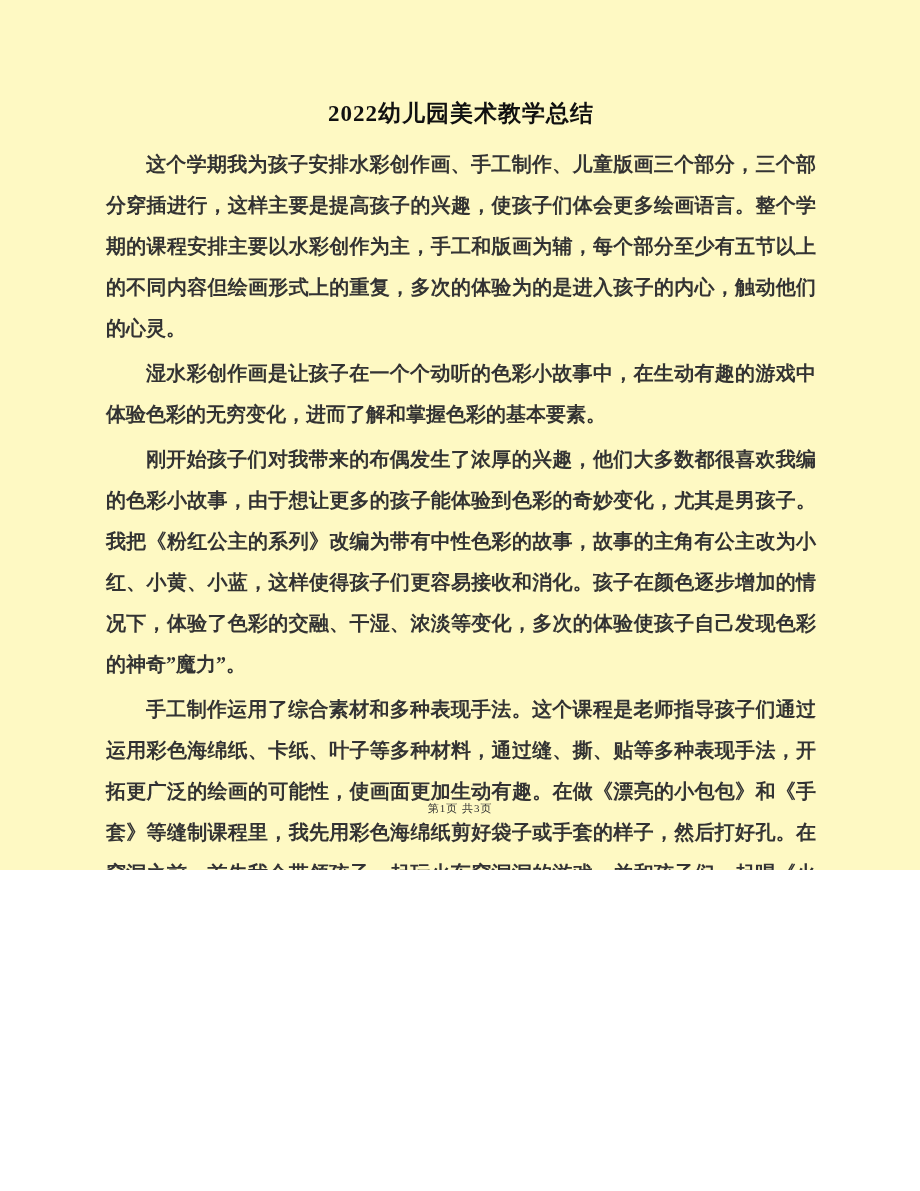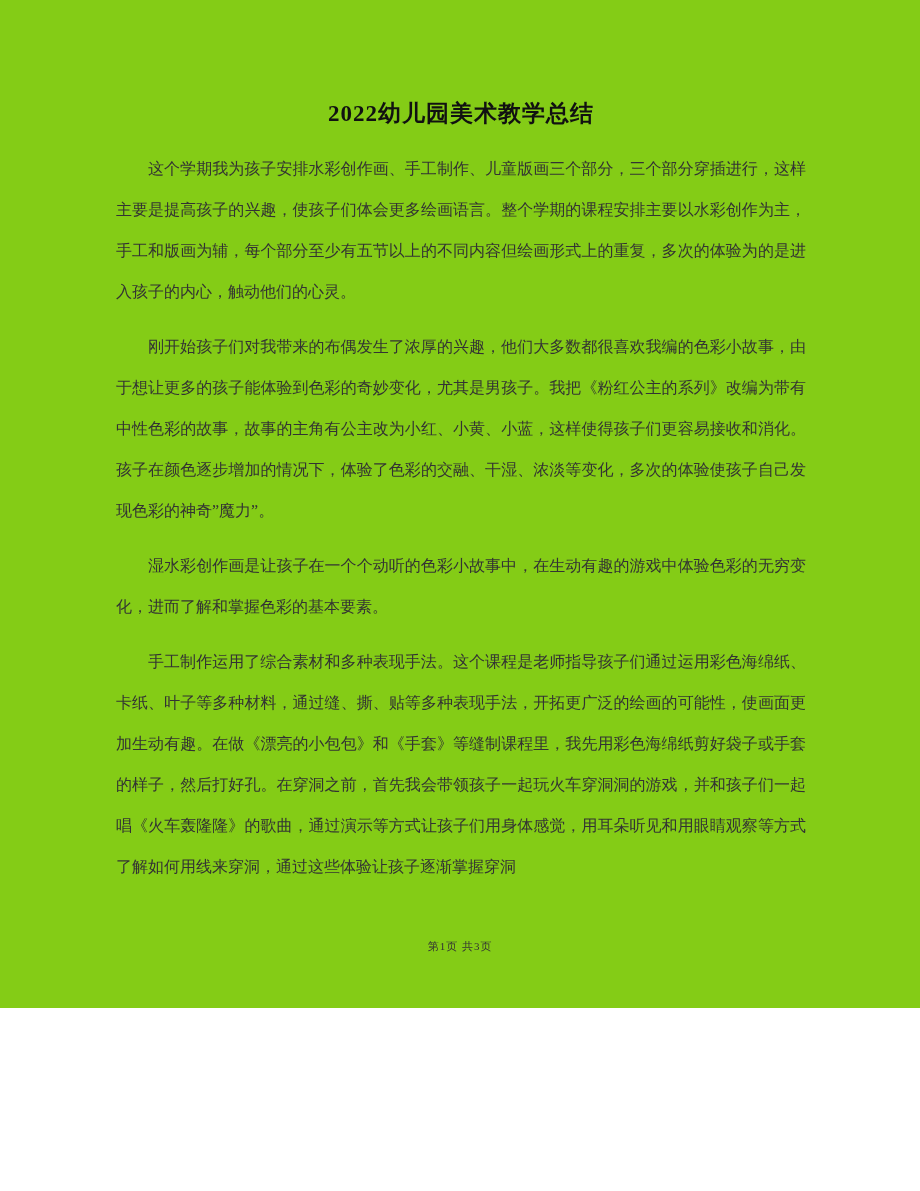--- a/index.html
+++ b/index.html
@@ -3,45 +3,45 @@
 <meta charset="utf-8">
 <style>
   html, body {
     margin: 0;
     padding: 0;
     background: #ffffff;
   }
   .doc-page {
     position: relative;
     width: 920px;
-    height: 1008px;
-    background: #84cc16;
+    height: 870px;
+    background: #fef9c3;
     box-sizing: border-box;
     padding: 94px 100px 0 102px;
     font-family: "Liberation Serif", "DejaVu Serif", serif;
     overflow: hidden;
   }
   .doc-title {
     margin: 0 0 10px 0;
     font-size: 23px;
     line-height: 40px;
     font-weight: 700;
     text-align: center;
     color: #111111;
     letter-spacing: 1px;
   }
   .doc-body p {
-    margin: 14px;
-    font-size: 16px;
+    margin: 4px;
+    font-size: 20px;
     line-height: 41px;
     color: #333333;
     text-align: justify;
     text-justify: inter-ideograph;
     text-indent: 2em;
-    font-weight: 400;
+    font-weight: 700;
     word-break: break-all;
   }
   .doc-footer {
     position: absolute;
     left: 0;
     right: 0;
     bottom: 52px;
     text-align: center;
     font-size: 11px;
     line-height: 20px;
@@ -51,22 +51,22 @@
 </style>
 </head>
 <body>
 
 <div class="doc-page">
 
   <h1 class="doc-title">2022幼儿园美术教学总结</h1>
 
   <div class="doc-body">
     <p>这个学期我为孩子安排水彩创作画、手工制作、儿童版画三个部分，三个部分穿插进行，这样主要是提高孩子的兴趣，使孩子们体会更多绘画语言。整个学期的课程安排主要以水彩创作为主，手工和版画为辅，每个部分至少有五节以上的不同内容但绘画形式上的重复，多次的体验为的是进入孩子的内心，触动他们的心灵。</p>
+    <p>湿水彩创作画是让孩子在一个个动听的色彩小故事中，在生动有趣的游戏中体验色彩的无穷变化，进而了解和掌握色彩的基本要素。</p>
     <p>刚开始孩子们对我带来的布偶发生了浓厚的兴趣，他们大多数都很喜欢我编的色彩小故事，由于想让更多的孩子能体验到色彩的奇妙变化，尤其是男孩子。我把《粉红公主的系列》改编为带有中性色彩的故事，故事的主角有公主改为小红、小黄、小蓝，这样使得孩子们更容易接收和消化。孩子在颜色逐步增加的情况下，体验了色彩的交融、干湿、浓淡等变化，多次的体验使孩子自己发现色彩的神奇”魔力”。</p>
-    <p>湿水彩创作画是让孩子在一个个动听的色彩小故事中，在生动有趣的游戏中体验色彩的无穷变化，进而了解和掌握色彩的基本要素。</p>
     <p>手工制作运用了综合素材和多种表现手法。这个课程是老师指导孩子们通过运用彩色海绵纸、卡纸、叶子等多种材料，通过缝、撕、贴等多种表现手法，开拓更广泛的绘画的可能性，使画面更加生动有趣。在做《漂亮的小包包》和《手套》等缝制课程里，我先用彩色海绵纸剪好袋子或手套的样子，然后打好孔。在穿洞之前，首先我会带领孩子一起玩火车穿洞洞的游戏，并和孩子们一起唱《火车轰隆隆》的歌曲，通过演示等方式让孩子们用身体感觉，用耳朵听见和用眼睛观察等方式了解如何用线来穿洞，通过这些体验让孩子逐渐掌握穿洞</p>
   </div>
 
   <div class="doc-footer">
     <span>第1页 共3页</span>
   </div>
 
 </div>
 
 </body></html>

